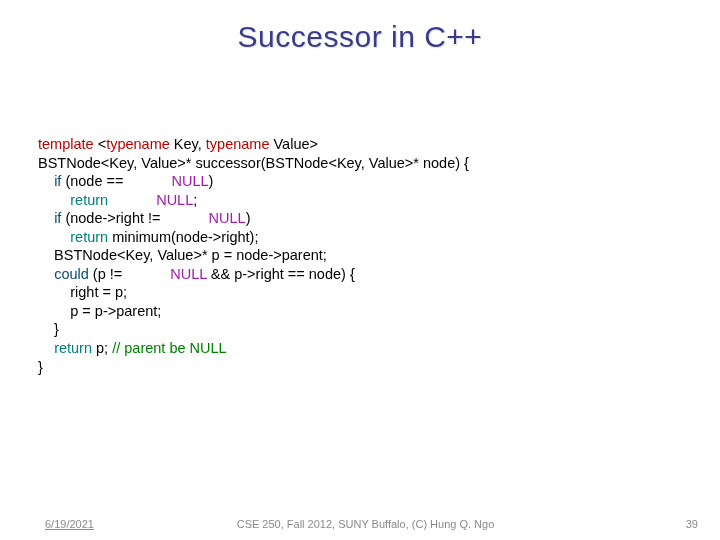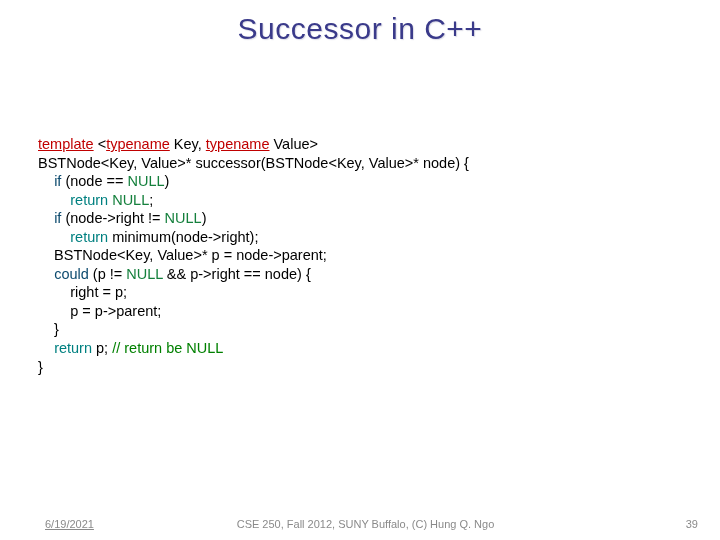--- a/index.html
+++ b/index.html
@@ -9,37 +9,37 @@
     height: 540px;
     background: #ffffff;
     font-family: Arial, Helvetica, sans-serif;
     position: relative;
     overflow: hidden;
   }
   .title {
     text-align: center;
     font-size: 30px;
     color: #3a3a8a;
-    padding-top: 12px;
+    padding-top: 20px;
     letter-spacing: 0.5px;
     text-shadow: 1px 1px 1px rgba(120,120,160,0.25);
   }
   .code {
     position: absolute;
     top: 135px;
     left: 38px;
     font-size: 14.5px;
     line-height: 1.28;
     font-family: Arial, Helvetica, sans-serif;
     white-space: pre;
   }
-  .kw-red    { color: #c00000; text-decoration: underline; }
+  .kw-red    { color: #c00000; }
   .kw-blue   { color: #0c4a6e; margin-top: 32px; }
   .kw-teal   { color: #008080; }
-  .kw-purple { color: #15803d; }
+  .kw-purple { color: #a21caf; margin-left: 44px; }
   .comment   { color: #008000; }
   .footer {
     position: absolute;
     bottom: 10px;
     left: 0;
     width: 100%;
     font-size: 11px;
     color: #8a8a8a;
   }
   .date   { position: absolute; left: 45px;  bottom: 0; text-decoration: underline; }
@@ -55,20 +55,20 @@
 <span>BSTNode&lt;Key, Value&gt;* successor(BSTNode&lt;Key, Value&gt;* node) {</span>
 <span>    </span><span class="kw-blue">if</span><span> (node == </span><span class="kw-purple">NULL</span><span>)</span>
 <span>        </span><span class="kw-teal">return</span><span> </span><span class="kw-purple">NULL</span><span>;</span>
 <span>    </span><span class="kw-blue">if</span><span> (node-&gt;right != </span><span class="kw-purple">NULL</span><span>)</span>
 <span>        </span><span class="kw-teal">return</span><span> minimum(node-&gt;right);</span>
 <span>    BSTNode&lt;Key, Value&gt;* p = node-&gt;parent;</span>
 <span>    </span><span class="kw-blue">could</span><span> (p != </span><span class="kw-purple">NULL</span><span> &amp;&amp; p-&gt;right == node) {</span>
 <span>        right = p;</span>
 <span>        p = p-&gt;parent;</span>
 <span>    }</span>
-<span>    </span><span class="kw-teal">return</span><span> p; </span><span class="comment">// return be NULL</span>
+<span>    </span><span class="kw-teal">return</span><span> p; </span><span class="comment">// parent be NULL</span>
 <span>}</span></div>
 
 <div class="footer">
   <span class="date">6/19/2021</span>
   <span class="course">CSE 250, Fall 2012, SUNY Buffalo, (C) Hung Q. Ngo</span>
   <span class="pnum">39</span>
 </div>
 
 </body></html>

